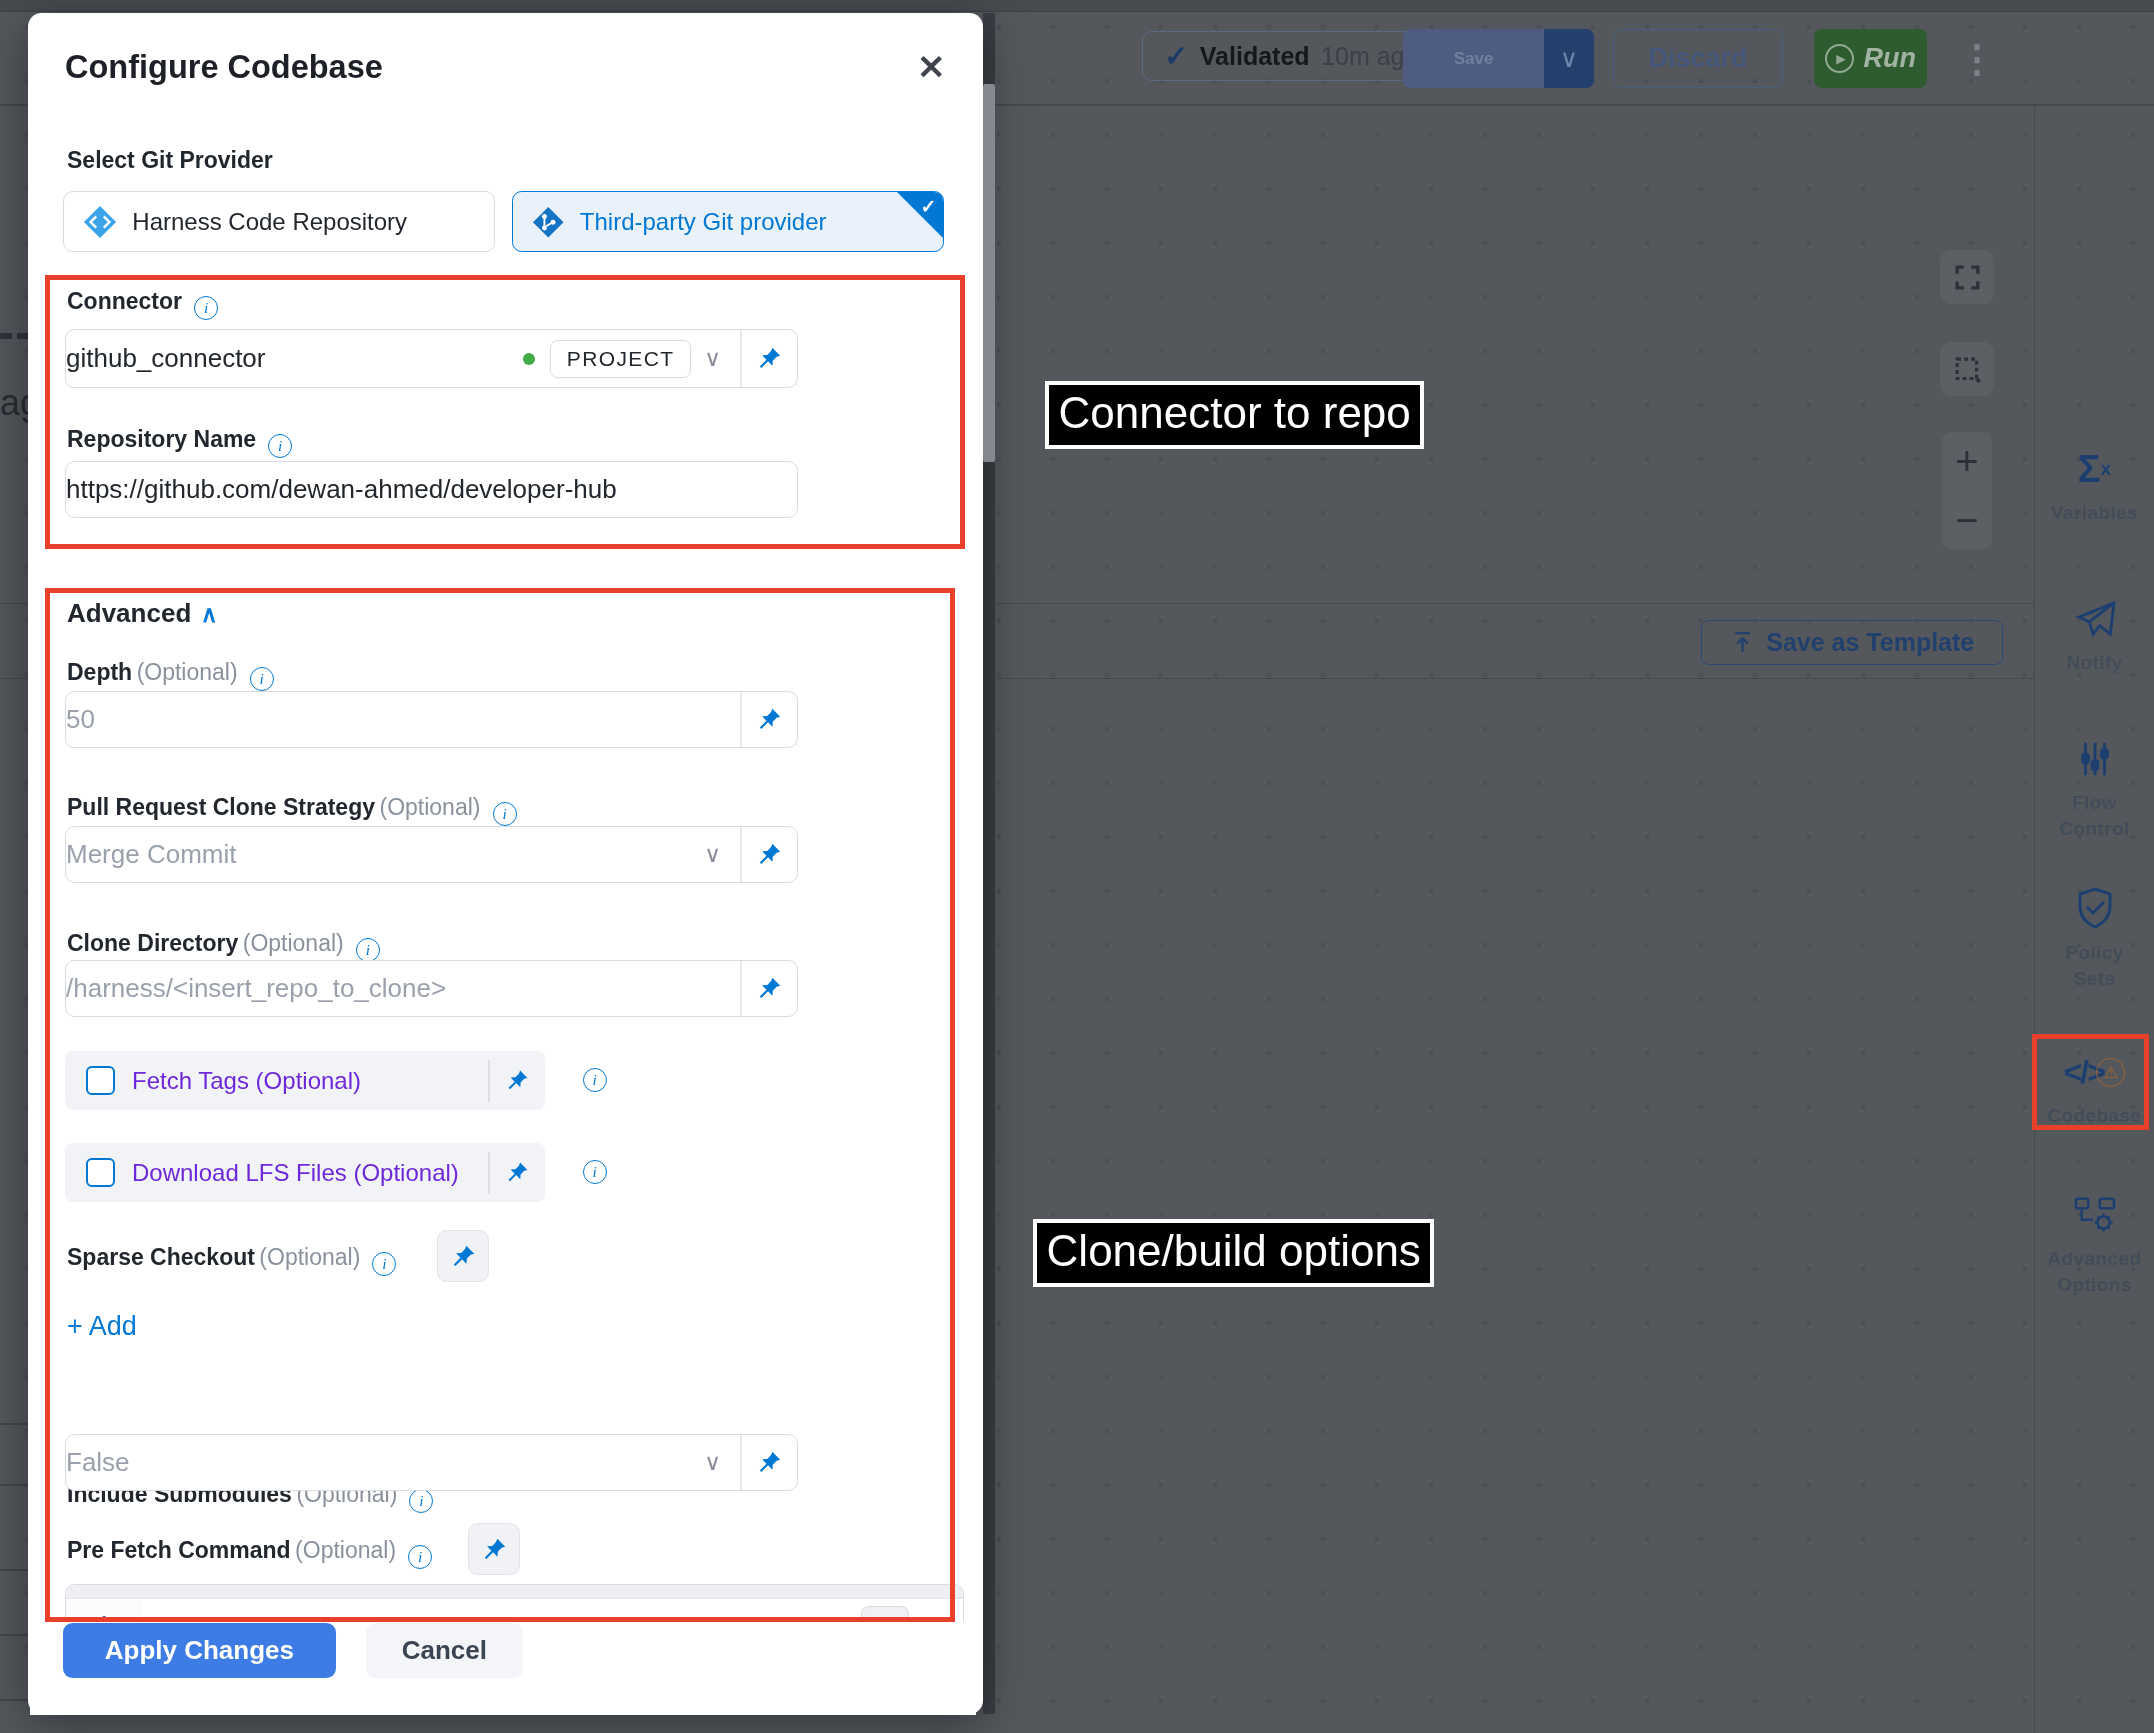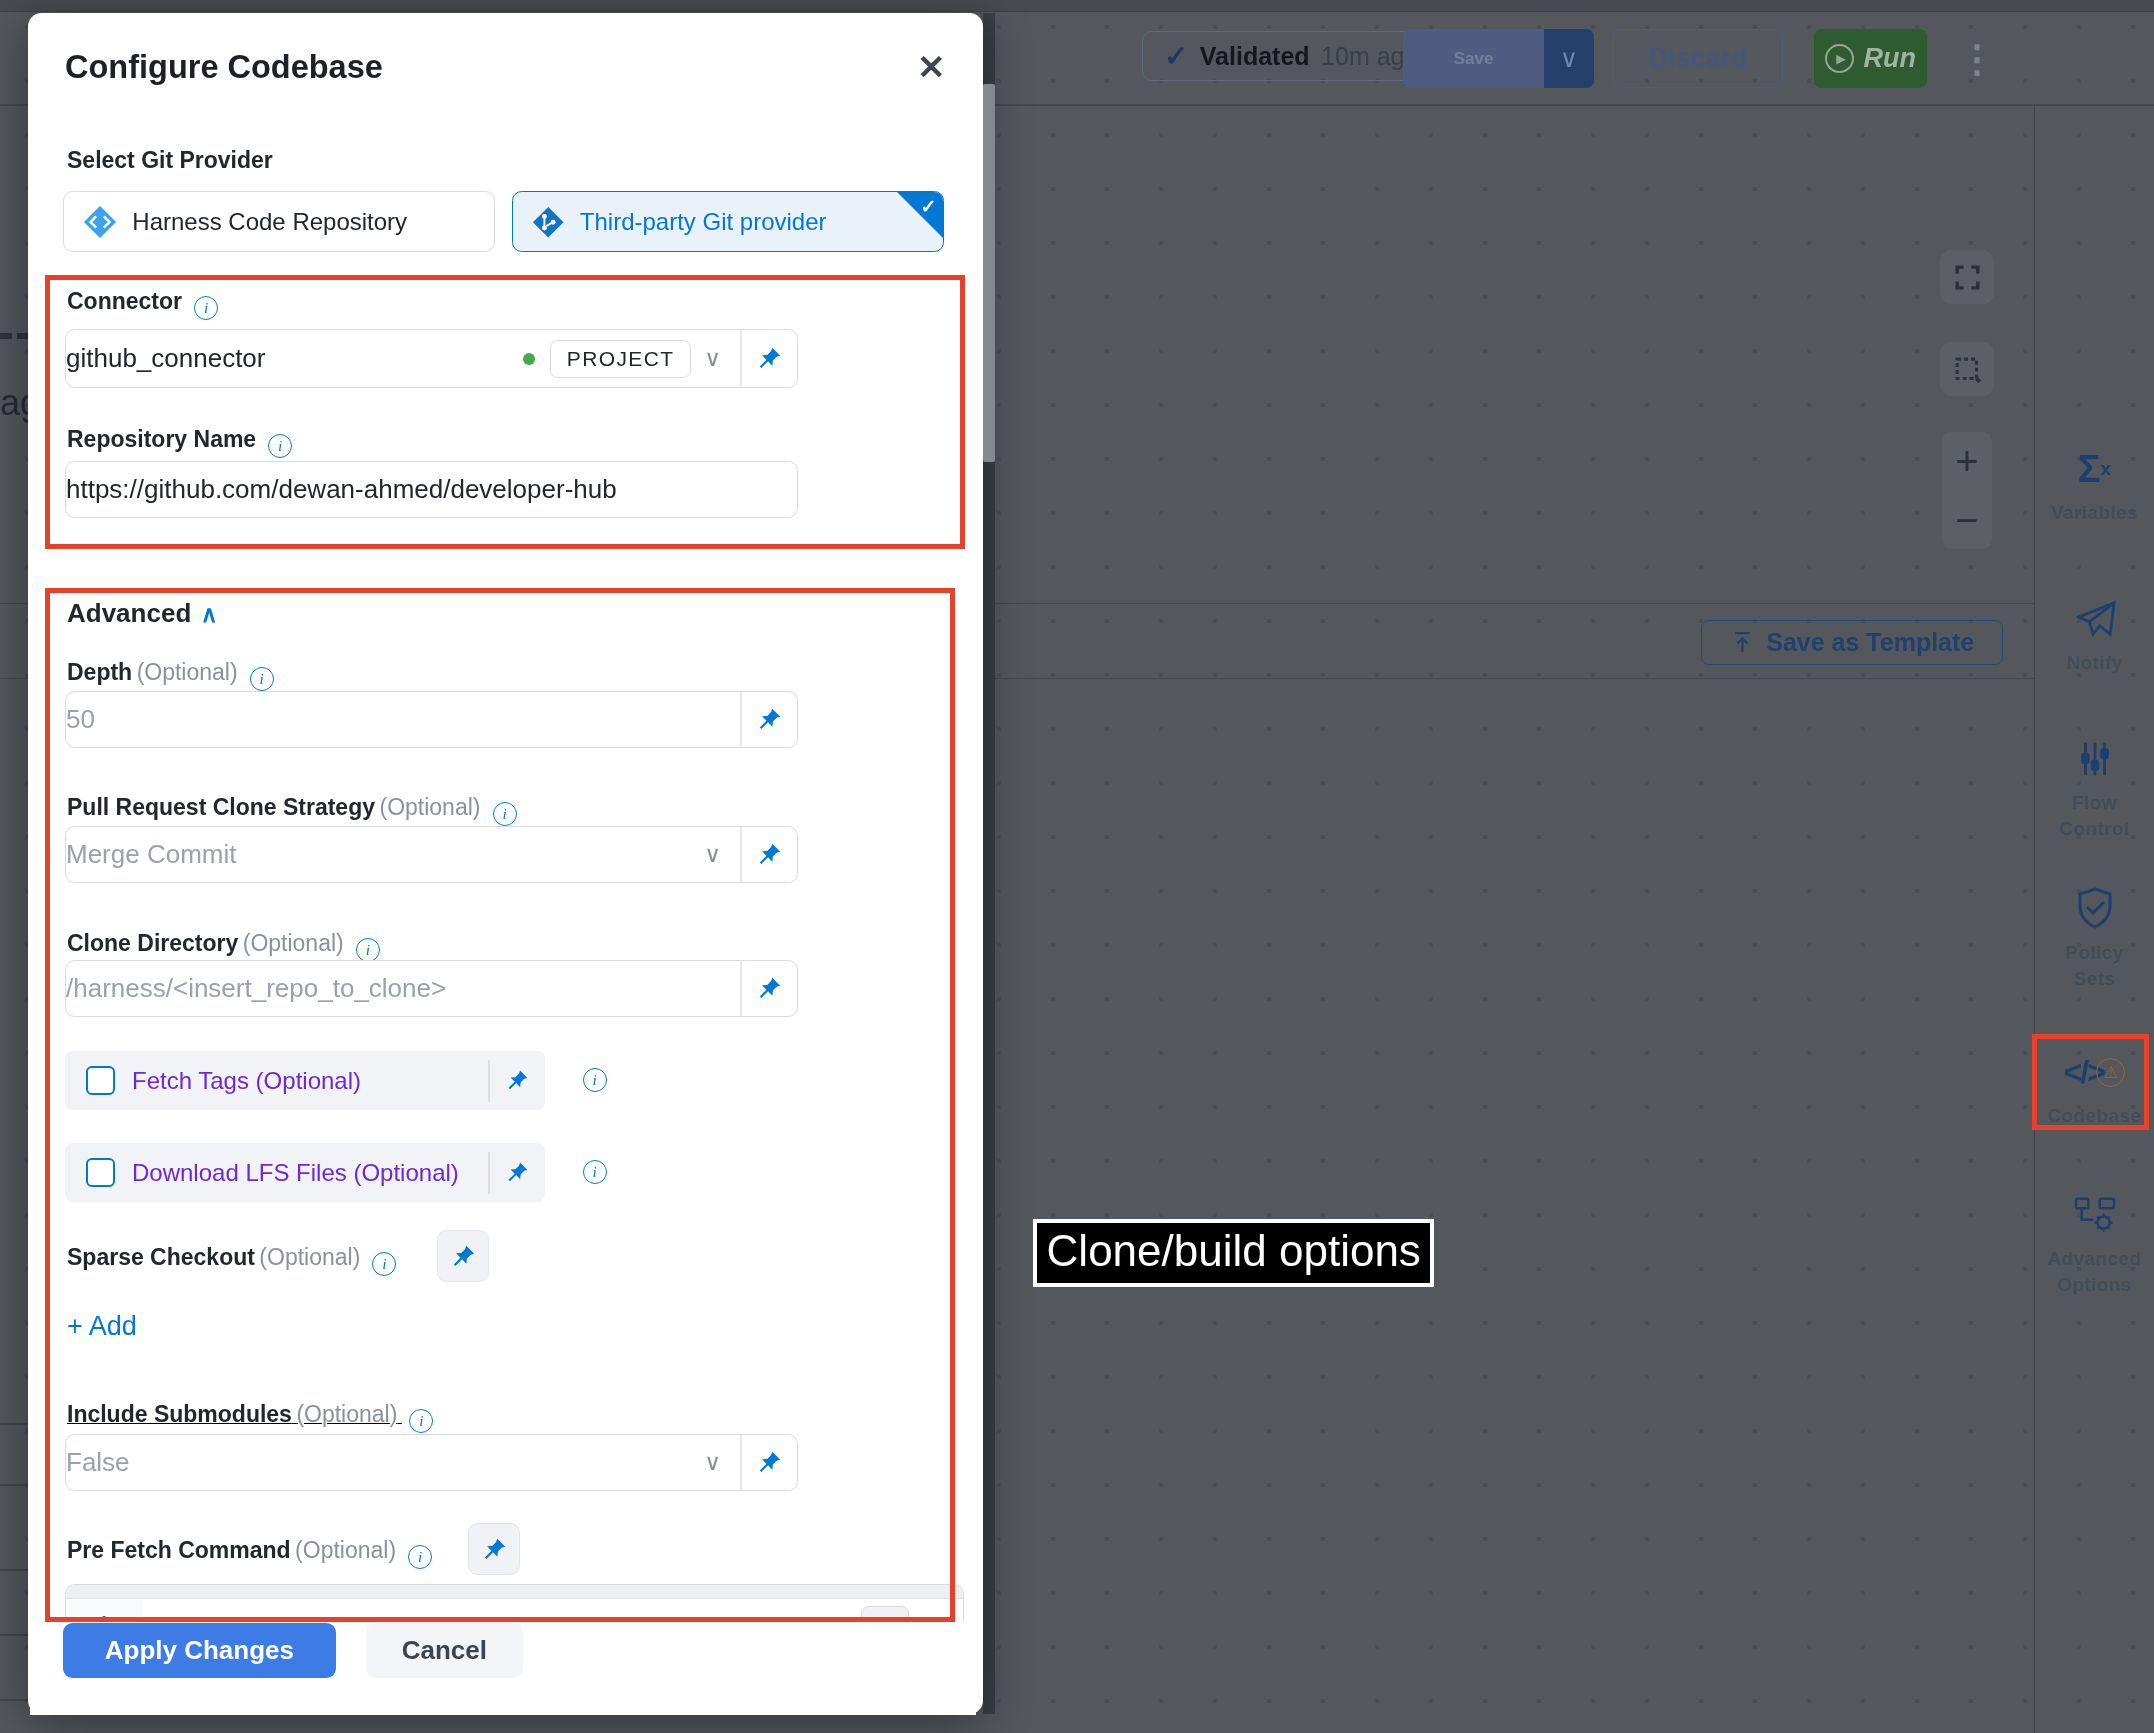--- a/index.html
+++ b/index.html
@@ -416,21 +416,21 @@
         </span>
     </div>
     <div class="pinbtn" style="left:409px;top:1217px;">
       <svg width="27" height="27" viewBox="0 0 24 24" fill="#0278d5">
           <path d="M14.5 2.5l7 7-3.1.9-3.4 3.4-.4 4.6-3.9-3.9-5.9 5.9-1.4-1.4 5.9-5.9-3.9-3.9 4.6-.4 3.4-3.4z"></path>
         </svg>
     </div>
 
     <div class="abs addlink" style="top:1298px;">+ Add</div>
 
-    <div class="abs" style="left:39px;top:1388px;text-decoration:underline;">
+    <div class="abs" style="left:39px;top:1468px;">
       <span class="m-sec-label">Include Submodules</span>
       <span class="m-sec-label optional">(Optional)</span>
       <span class="infoicon">
           <span>i</span>
         </span>
     </div>
     <div class="field" style="top:1421px;height:57px;">
       <span class="ph">False</span>
       <div class="rgroup">
         <span class="chev">∨</span>
@@ -466,16 +466,17 @@
 
     <div class="abs m-footer">
       <div class="applybtn">Apply Changes</div>
       <div class="cancelbtn">Cancel</div>
     </div>
   </div>
 
   <div class="redbox" style="left:45px;top:275px;width:920px;height:274px;"></div>
   <div class="redbox" style="left:45px;top:588px;width:910px;height:1034px;"></div>
   <div class="redbox" style="left:2032px;top:1034px;width:117px;height:96px;"></div>
+  <div class="blacklabel" style="left:1045px;top:381px;">Connector to repo</div>
   <div class="blacklabel" style="left:1033px;top:1219px;">Clone/build options</div>
 
 </div>
 
 
 </body></html>

